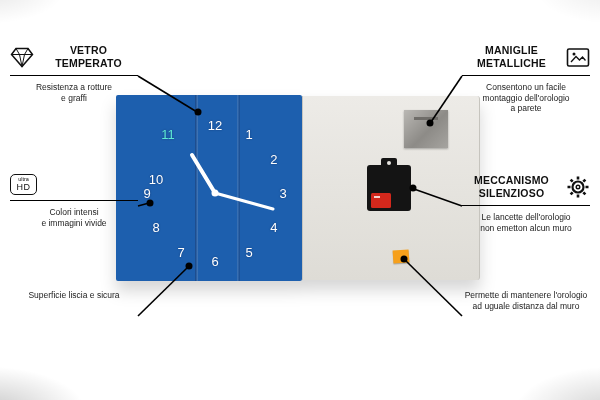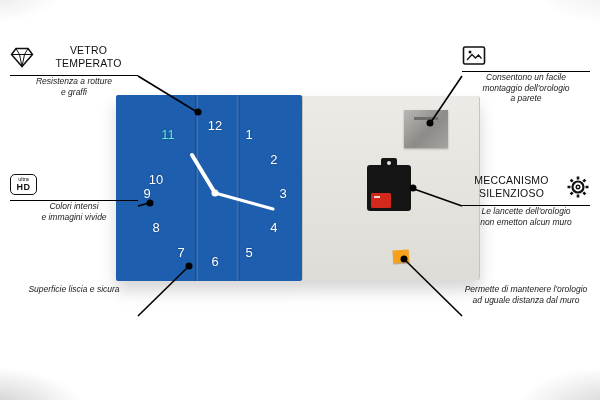--- a/index.html
+++ b/index.html
@@ -10,26 +10,26 @@
       radial-gradient(150px 70px at -2% 103%, rgba(0,0,0,.22), transparent 65%),
       radial-gradient(150px 70px at 102% 103%, rgba(0,0,0,.18), transparent 65%),
       radial-gradient(120px 55px at -2% -3%, rgba(0,0,0,.10), transparent 65%),
       radial-gradient(120px 55px at 102% -3%, rgba(0,0,0,.08), transparent 65%),
       #ffffff;
   }
 
   
   .callout { position: absolute; width: 128px; }
   .co-head { display: flex; align-items: center; gap: 5px; border-bottom: 1.6px solid #000; padding-bottom: 5px; }
-  .co-title { flex: 1; text-align: center; font-weight: normal; font-size: 10.5px; line-height: 13px; letter-spacing: .2px; color: #101010; white-space: pre-line; }
-  .co-desc { text-align: center; font-size: 8.5px; line-height: 10.5px; color: #222; white-space: pre-line; font-style: italic; }
+  .co-title { flex: 1; text-align: center; font-weight: bold; font-size: 10.5px; line-height: 13px; letter-spacing: .2px; color: #101010; white-space: pre-line; }
+  .co-desc { margin-top: 6px; text-align: center; font-size: 8.5px; line-height: 10.5px; color: #222; white-space: pre-line; }
   .icon { flex: 0 0 auto; display: flex; align-items: center; justify-content: center; }
   .uhd { width: 27px; height: 21px; border: 1.6px solid #111; border-radius: 5px; display: flex; flex-direction: column; align-items: center; justify-content: center; line-height: 1; }
   .uhd .t { font-size: 5.5px; color: #111; }
-  .uhd .b { font-size: 9px; font-weight: bold; letter-spacing: .4px; color: #111; }
+  .uhd .b { font-size: 9px; font-weight: normal; letter-spacing: .4px; color: #111; }
 
   #co-vetro        { left: 10px;  top: 44px; }
   #co-stampa       { left: 10px;  top: 174px; }
   #co-bordi        { left: 10px;  top: 284px; }
   #co-maniglie     { left: 462px; top: 44px; }
   #co-meccanismo   { left: 462px; top: 174px; }
   #co-distanziatore{ left: 462px; top: 284px; }
 
   
   .lines { position: absolute; left: 0; top: 0; pointer-events: none; }
@@ -152,20 +152,22 @@
     <div class="co-desc">Colori intensi
 e immagini vivide</div>
   </div>
 
   <div class="callout" id="co-bordi">
     <div class="co-desc">Superficie liscia e sicura</div>
   </div>
 
   <div class="callout" id="co-maniglie">
     <div class="co-head">
+      <div class="co-title">MANIGLIE
+METALLICHE</div>
       <span class="icon">
         <svg width="24" height="22" viewBox="0 0 24 22">
           <rect x="1.5" y="3" width="21" height="17" rx="1.5" stroke="#111" fill="none" stroke-width="1.6"></rect>
           <path d="M5 16 L10 10.5 L13.5 14 L16.5 11 L19.5 14.5" stroke="#111" fill="none" stroke-width="1.3"></path>
           <circle cx="8" cy="8" r="1.5" fill="#111"></circle>
         </svg>
       </span>
     </div>
     <div class="co-desc">Consentono un facile
 montaggio dell'orologio

